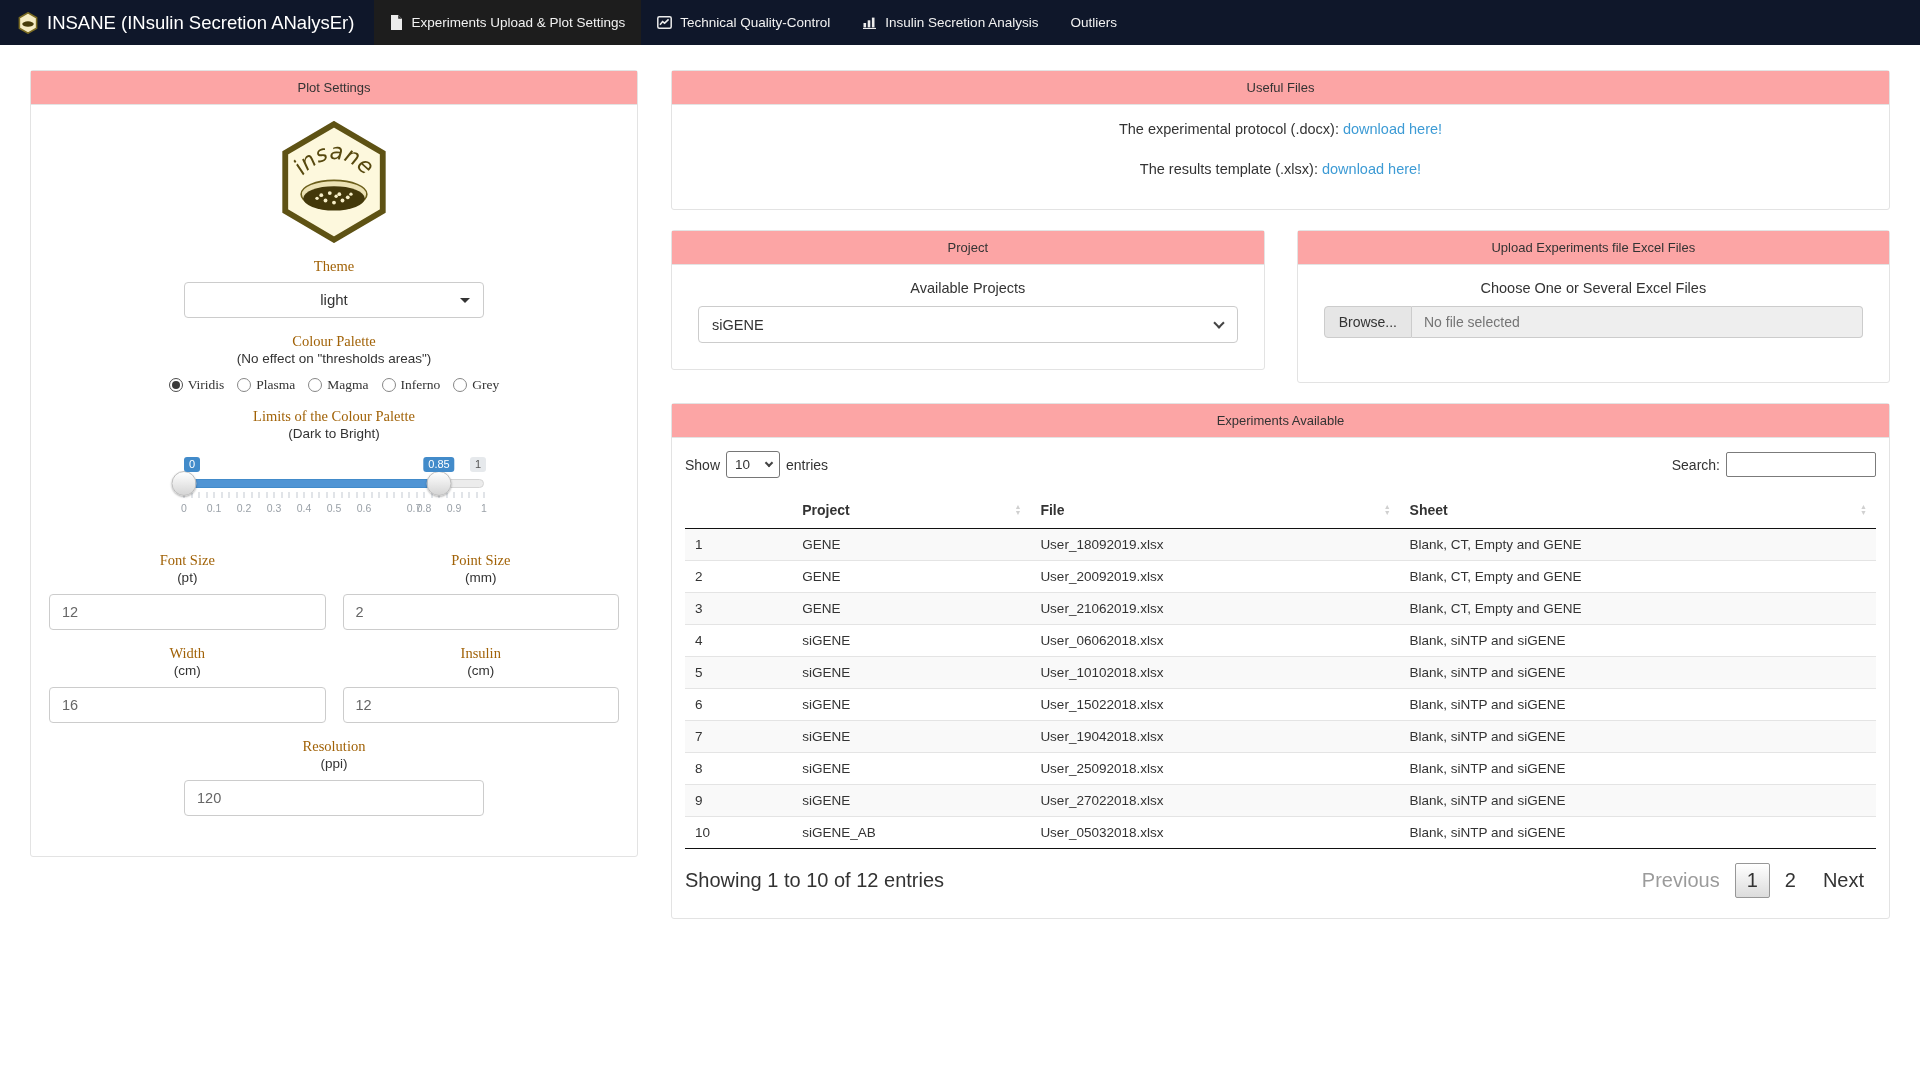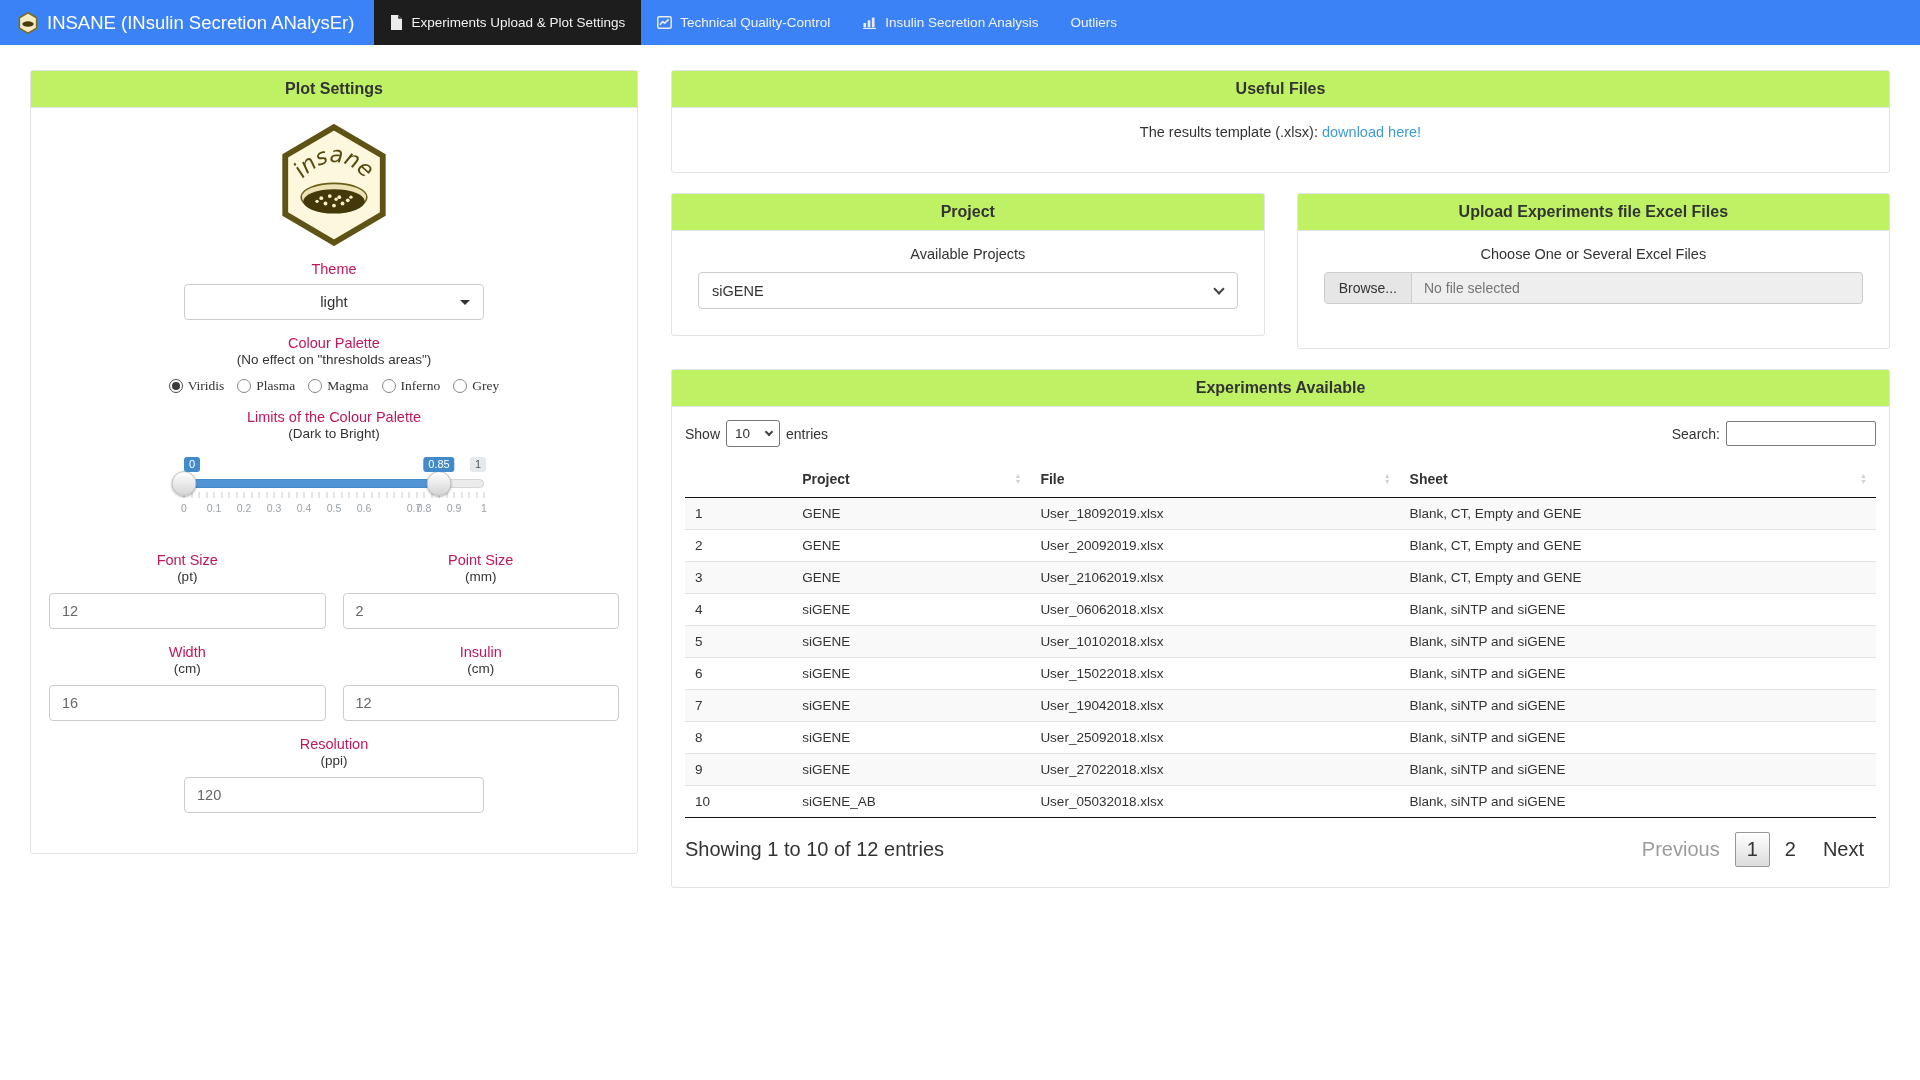--- a/index.html
+++ b/index.html
@@ -4,41 +4,41 @@
 <style>
   * { box-sizing: border-box; margin: 0; padding: 0; }
   html, body { background: #fff; }
   body {
     font-family: "Liberation Sans", "DejaVu Sans", sans-serif;
     font-size: 14px; color: #333;
     width: 1920px; min-height: 1080px;
   }
 
   
-  .navbar { height: 45px; background: #3b82f6; display: flex; align-items: stretch; }
+  .navbar { height: 45px; background: #0f172a; display: flex; align-items: stretch; }
   .brand { display: flex; align-items: center; gap: 9px; color: #fff; font-size: 18.5px; padding: 0 20px 0 18px; }
   .nav-tabs { display: flex; list-style: none; }
   .nav-tab { display: flex; align-items: center; gap: 8px; padding: 0 16px; color: #f2f2f2; font-size: 13.5px; cursor: pointer; }
   .nav-tab.active { background: #1d1d1d; }
   .tab-icon { display: flex; align-items: center; }
 
   
   .content { padding: 25px 30px; display: flex; align-items: flex-start; gap: 33px; }
   .panel { background: #fff; border: 1px solid #e3e3e3; border-radius: 3px; }
-  .panel-heading { background: #bef264; border-bottom: 1px solid #e3e3e3; text-align: center; padding: 9px 12px; font-size: 16px; color: #333; font-weight: bold; }
+  .panel-heading { background: #fca5a5; border-bottom: 1px solid #e3e3e3; text-align: center; padding: 9px 12px; font-size: 13px; color: #333; }
   .left-col { width: 608px; flex: none; }
   .right-col { flex: 1; display: flex; flex-direction: column; gap: 20px; }
   .row-2 { display: flex; gap: 32px; align-items: flex-start; }
   .panel-project { width: 48.7%; }
   .panel-upload { flex: 1; }
 
   
   .ps-body { padding: 14px 16px 40px; text-align: center; }
   .logo { width: 106px; height: auto; display: block; margin: 2px auto 6px; }
-  .ctl-label { margin: 15px 0 1px; font-size: 14.5px; color: #be185d; }
+  .ctl-label { margin: 15px 0 1px; font-size: 14.5px; color: #a16207; font-family: Liberation Serif, serif; }
   .ctl-unit { font-size: 13.5px; color: #333; margin-bottom: 9px; }
   .select-box { position: relative; width: 300px; margin: 7px auto 0; height: 36px; border: 1px solid #ccc; border-radius: 4px;
     display: flex; align-items: center; justify-content: center; font-size: 15px; color: #333; background: #fff; cursor: pointer; }
   .caret-down { position: absolute; right: 13px; top: 15px; width: 0; height: 0;
     border-left: 5px solid transparent; border-right: 5px solid transparent; border-top: 5px solid #333; }
   .chevron { position: absolute; right: 14px; top: 12px; width: 8px; height: 8px;
     border-right: 2px solid #444; border-bottom: 2px solid #444; transform: rotate(45deg); }
   .radio-row { display: flex; justify-content: center; gap: 13px; margin-top: 11px; }
   .radio { display: flex; align-items: center; gap: 5px; font-size: 13.5px; cursor: pointer; color: #333; font-family: Liberation Serif, serif; }
   .radio-circle { width: 14px; height: 14px; border: 1px solid #878787; border-radius: 50%; position: relative; background: #fff; flex: none; }
@@ -312,20 +312,21 @@
       <div class="ctl-unit">(ppi)</div>
       <input class="text-input res-input" value="120" style="">
     </div>
   </section>
 
   <div class="right-col">
 
     <section class="panel">
       <div class="panel-heading">Useful Files</div>
       <div class="uf-body">
+        <p><span>The experimental protocol (.docx): </span><a class="link">download here!</a></p>
         <p><span>The results template (.xlsx): </span><a class="link">download here!</a></p>
       </div>
     </section>
 
     <div class="row-2">
       <section class="panel panel-project">
         <div class="panel-heading">Project</div>
         <div class="pr-body">
           <div class="pr-label">Available Projects</div>
           <div class="wide-select">

